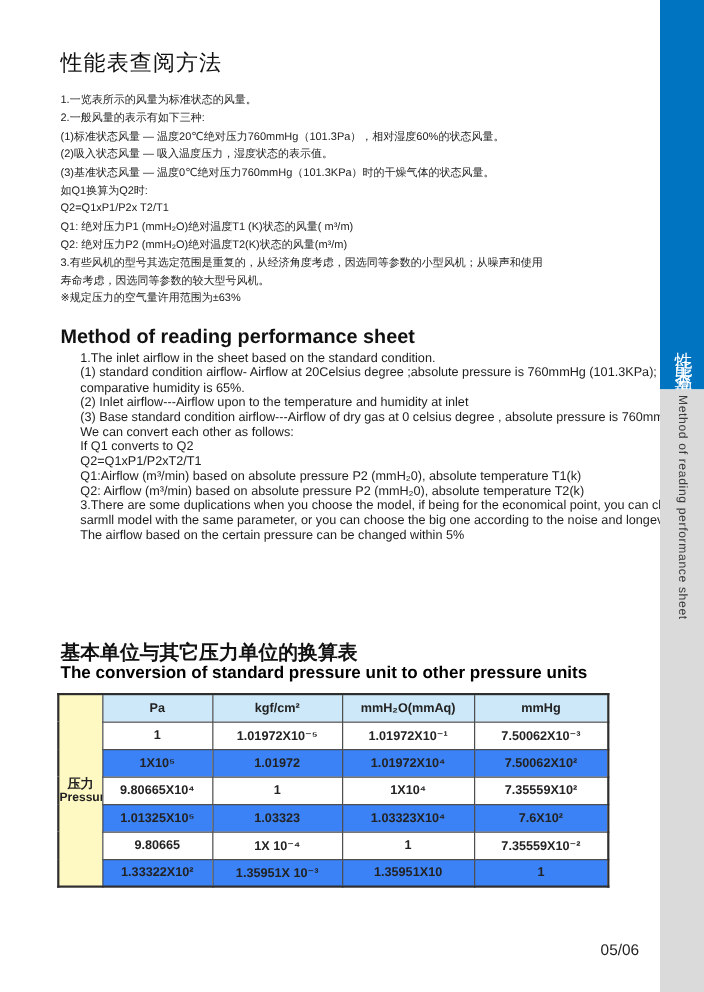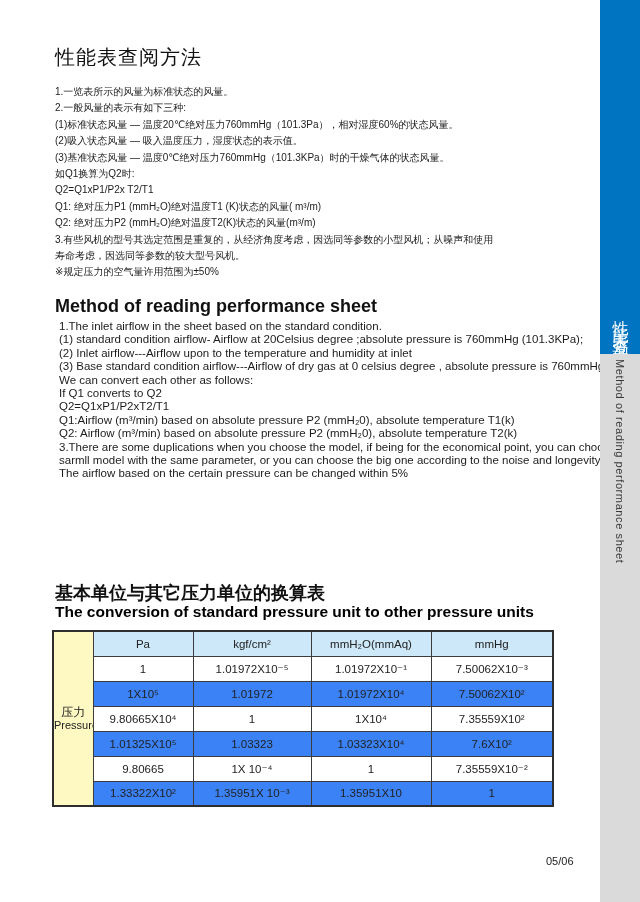--- a/index.html
+++ b/index.html
@@ -22,21 +22,21 @@
   .zh-block {
     position: absolute; left: 55px; top: 84px; width: 510px;
     font-size: 10px; line-height: 16.4px; color: #1c1c1c;
     white-space: nowrap;
   }
   .title-en {
     position: absolute; left: 55px; top: 296px;
     font-size: 18px; font-weight: bold; color: #111;
   }
   .en-block {
-    position: absolute; left: 59px; top: 320px; width: 520px;
+    position: absolute; left: 73px; top: 320px; width: 520px;
     font-size: 11.5px; line-height: 13.4px; color: #1c1c1c;
     white-space: nowrap;
   }
   .conv-title-zh {
     position: absolute; left: 55px; top: 581px;
     font-size: 18px; font-weight: bold; color: #111;
   }
   .conv-title-en {
     position: absolute; left: 55px; top: 603px;
     font-size: 15.5px; font-weight: bold; color: #000000;
@@ -47,21 +47,21 @@
   table.conv {
     border-collapse: collapse;
     table-layout: fixed;
     width: 500px;
     font-size: 11.5px; color: #222;
   }
   table.conv td, table.conv th {
     border: 1px solid #3c3c3c;
     text-align: center; vertical-align: middle;
     height: 25px;
-    font-weight: normal;
+    font-weight: bold;
     overflow: hidden;
   }
   table.conv { border: 2px solid #2e2e2e; }
   .col-group { width: 40px; }
   .col-pa { width: 100px; }
   .col-kgf { width: 118px; }
   .col-mmh2o { width: 120px; }
   .col-mmhg { width: 122px; }
   .hdr-cell { background: #cde8f8; height: 24px; }
   .group-cell { background: #fef9c3; font-size: 11px; line-height: 13px; }
@@ -90,21 +90,21 @@
     align-items: center; justify-content: flex-start;
   }
   .side-tab-gray .vtext {
     writing-mode: vertical-rl;
     color: #3a3a3a; font-size: 11px; letter-spacing: 0.6px;
     padding-top: 5px;
   }
 
   .page-number {
     position: absolute; left: 546px; top: 855px;
-    font-size: 11px; color: #222;
+    font-size: 14px; color: #222;
   }
 </style>
 </head>
 <body>
 
 <div class="page">
 
   <div class="title-zh">性能表查阅方法</div>
 
   <div class="zh-block">
@@ -112,28 +112,29 @@
     <div>2.一般风量的表示有如下三种:</div>
     <div>(1)标准状态风量 — 温度20℃绝对压力760mmHg（101.3Pa），相对湿度60%的状态风量。</div>
     <div>(2)吸入状态风量 — 吸入温度压力，湿度状态的表示值。</div>
     <div>(3)基准状态风量 — 温度0℃绝对压力760mmHg（101.3KPa）时的干燥气体的状态风量。</div>
     <div>如Q1换算为Q2时:</div>
     <div>Q2=Q1xP1/P2x T2/T1</div>
     <div>Q1: 绝对压力P1 (mmH₂O)绝对温度T1 (K)状态的风量( m³/m)</div>
     <div>Q2: 绝对压力P2 (mmH₂O)绝对温度T2(K)状态的风量(m³/m)</div>
     <div>3.有些风机的型号其选定范围是重复的，从经济角度考虑，因选同等参数的小型风机；从噪声和使用</div>
     <div>寿命考虑，因选同等参数的较大型号风机。</div>
-    <div>※规定压力的空气量许用范围为±50%</div>
+    <div>※规定压力的空气量许用范围为±63%</div>
   </div>
 
   <div class="title-en">Method of reading performance sheet</div>
 
   <div class="en-block">
     <div>1.The inlet airflow in the sheet based on the standard condition.</div>
     <div>(1) standard condition airflow- Airflow at 20Celsius degree ;absolute pressure is 760mmHg (101.3KPa);</div>
+    <div>comparative humidity is 65%.</div>
     <div>(2) Inlet airflow---Airflow upon to the temperature and humidity at inlet</div>
     <div>(3) Base standard condition airflow---Airflow of dry gas at 0 celsius degree , absolute pressure is 760mmHg (101.3KPa)</div>
     <div>We can convert each other as follows:</div>
     <div>If Q1 converts to Q2</div>
     <div>Q2=Q1xP1/P2xT2/T1</div>
     <div>Q1:Airflow (m³/min) based on absolute pressure P2 (mmH₂0), absolute temperature T1(k)</div>
     <div>Q2: Airflow (m³/min) based on absolute pressure P2 (mmH₂0), absolute temperature T2(k)</div>
     <div>3.There are some duplications when you choose the model, if being for the economical point, you can choose the</div>
     <div>sarmll model with the same parameter, or you can choose the big one according to the noise and longevity points.</div>
     <div>The airflow based on the certain pressure can be changed within 5%</div>

